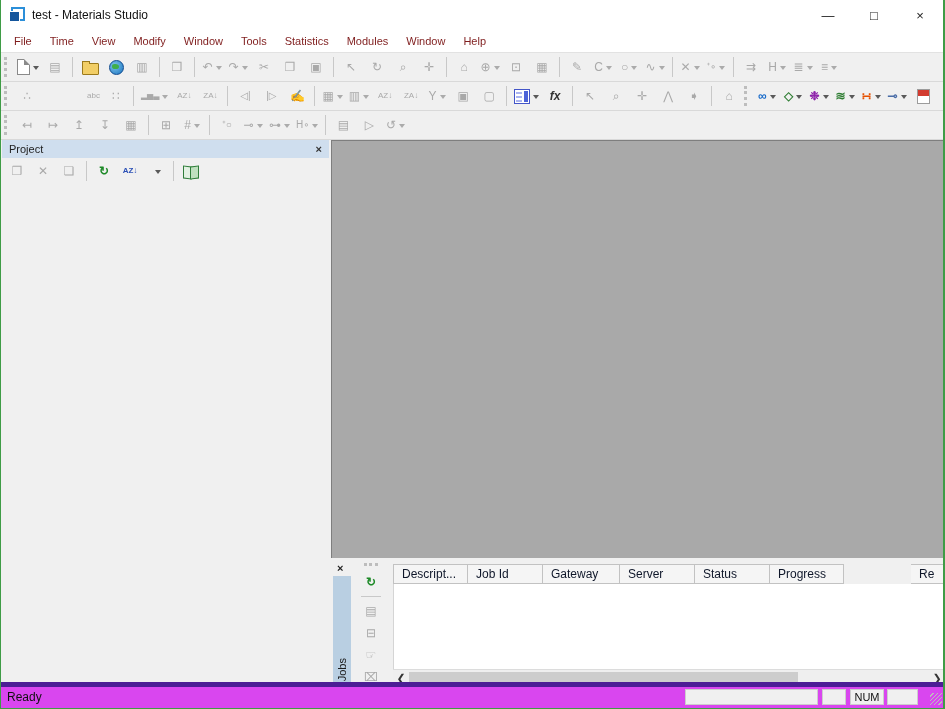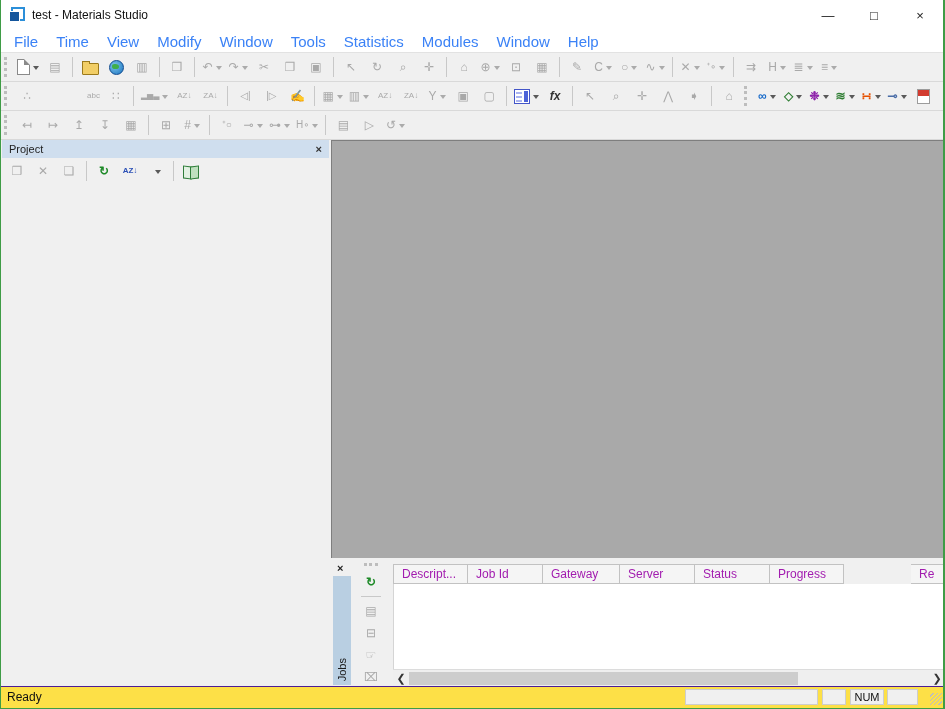--- a/index.html
+++ b/index.html
@@ -20,21 +20,21 @@
   .msicon::after{content:"";position:absolute;left:0;bottom:1px;width:9px;height:9px;background:#14559c;border:1px solid #ffffff}
   .msicon.sm{width:14px;height:14px;margin:0}
   .msicon.sm::before{width:8px;height:8px}
   .msicon.sm::after{width:8px;height:8px}
   .title-text{font-size:12px;color:#111}
   .winctrl{position:absolute;top:0;right:2px;display:flex;height:30px}
   .wbtn{width:46px;display:flex;align-items:center;justify-content:center;font-size:13px;color:#222}
 
   
   .menubar{height:22px;background:#ffffff;display:flex;align-items:center;padding-left:5px;border-bottom:1px solid #e2e2e2}
-  .mitem{padding:2px 9px;font-size:15px;color:#3b82f6}
+  .mitem{padding:2px 9px;font-size:11px;color:#7f1d1d}
 
   
   .tbrow{height:28px;display:flex;align-items:center;background:#f0f0f0;border-bottom:1px solid #d9d9d9;padding-left:2px;overflow:hidden;white-space:nowrap}
   .tbtn{height:22px;min-width:20px;display:inline-flex;align-items:center;justify-content:center;padding:0 2px;margin:0 1px;flex:none}
   .glyph{font-size:12px;color:#4a4a4a;line-height:1;white-space:nowrap}
   .tbtn.dis .glyph{color:#a9a9a9}
   .glyph.bold{font-weight:bold}
   .glyph.it{font-style:italic;font-weight:bold;font-size:12px;color:#333}
   .dd{width:0;height:0;border:3px solid transparent;border-top:4px solid #595959;margin-left:3px;margin-top:5px;flex:none}
   .tbtn.dis .dd{border-top-color:#ababab}
@@ -72,30 +72,30 @@
 
   
   .jobs-panel{position:absolute;left:331px;top:558px;width:614px;height:129px;background:#f0f0f0}
   .jp-close{position:absolute;left:6px;top:4px;font-size:11px;font-weight:bold;color:#222}
   .jp-tabstrip{position:absolute;left:2px;top:18px;width:18px;bottom:2px;background:#b9cfe2;display:flex;align-items:flex-end;justify-content:center;padding-bottom:4px;box-sizing:border-box}
   .jp-tab{writing-mode:vertical-rl;transform:rotate(180deg);font-size:11px;color:#1a1a1a}
   .jp-icons{position:absolute;left:25px;top:2px;width:30px;bottom:0;display:flex;flex-direction:column;align-items:center}
   .jp-icons .tbtn{height:20px;margin:1px 0}
   .jp-table{position:absolute;left:62px;top:6px;right:0;bottom:0;display:flex;flex-direction:column;overflow:hidden}
   .jt-header{display:flex;height:20px;flex:none}
-  .jcol{box-sizing:border-box;height:20px;border:1px solid #c2c2c2;border-left:none;background:#f5f5f5;font-size:12px;color:#a21caf;display:flex;align-items:center;padding-left:8px;flex:none;overflow:hidden}
+  .jcol{box-sizing:border-box;height:20px;border:1px solid #c2c2c2;border-left:none;background:#f5f5f5;font-size:12px;color:#0f172a;display:flex;align-items:center;padding-left:8px;flex:none;overflow:hidden}
   .jcol:first-child{border-left:1px solid #c2c2c2}
   .jt-body{flex:1;background:#fff;border-left:1px solid #d5d5d5}
   .jt-scroll{height:17px;display:flex;align-items:center;background:#efefef;border-top:1px solid #dcdcdc;flex:none}
   .sarrow{width:16px;height:17px;display:flex;align-items:center;justify-content:center;font-size:11px;color:#333;flex:none}
   .sthumb{height:13px;background:#cdcdcd;width:389px;flex:none}
   .strack{flex:1}
 
   
-  .statusbar{position:absolute;left:0;right:0;bottom:1px;height:21px;background:#fde047;border-top:1px solid #4c1d95;font-size:12px;color:#111}
+  .statusbar{position:absolute;left:0;right:0;bottom:1px;height:21px;background:#d946ef;border-top:5px solid #4c1d95;font-size:12px;color:#111}
   .sb-msg{position:absolute;left:7px;top:3px}
   .sb-field{position:absolute;top:2px;height:16px;border:1px solid #cdcdcd;box-sizing:border-box;font-size:11px;display:flex;align-items:center;justify-content:center;color:#111;background:#f0f0f0}
   .sb-grip{position:absolute;right:3px;bottom:3px;width:12px;height:12px;background:repeating-linear-gradient(135deg,transparent 0 2px,#bdbdbd 2px 3px)}
 </style>
 </head>
 <body>
 
 <div class="edge edge-l"></div>
 <div class="edge edge-r"></div>
 <div class="edge edge-b"></div>

